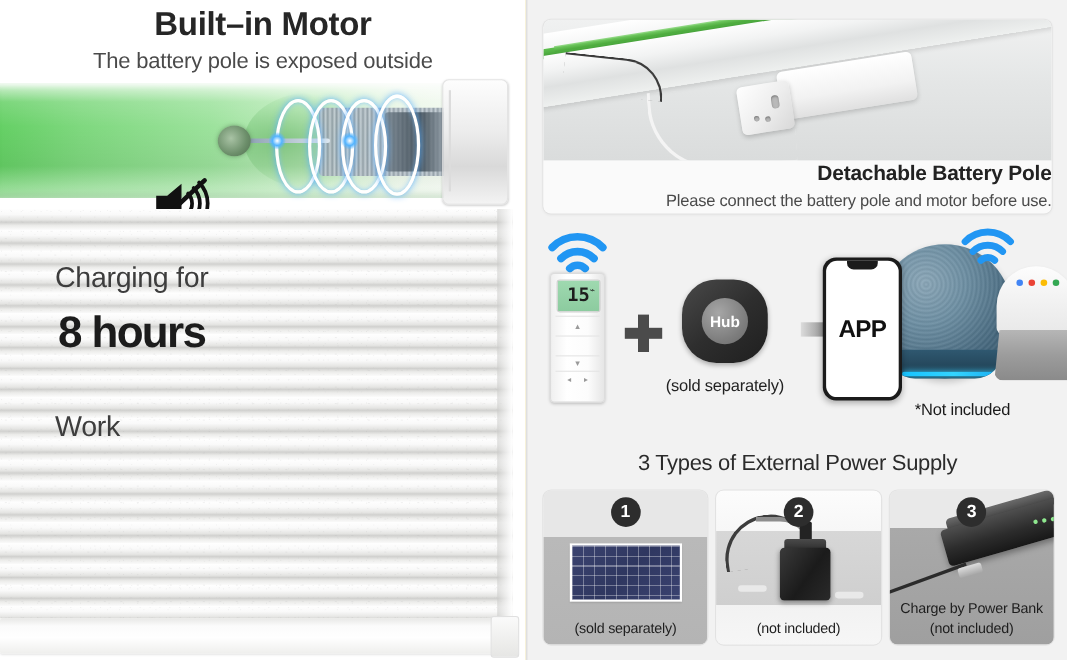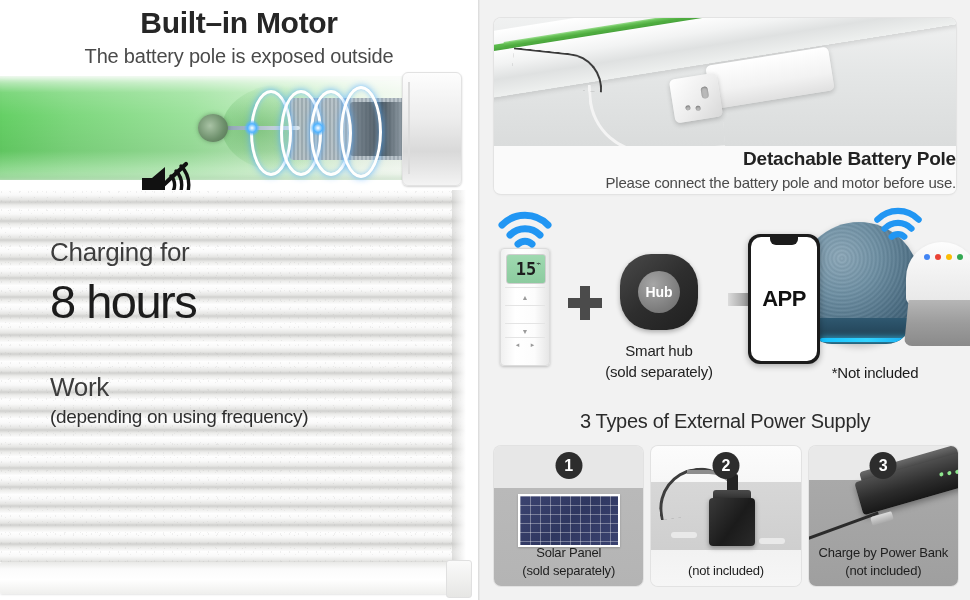--- a/index.html
+++ b/index.html
@@ -68,21 +68,21 @@
   #shade-right-edge{position:absolute;left:452px;top:0;width:14px;height:372px;
     background:linear-gradient(to right,rgba(200,200,198,.55),rgba(255,255,255,1));}
   #bottom-rail{position:absolute;left:0;top:562px;width:470px;height:32px;border-radius:2px;
     background:linear-gradient(to bottom,#e8e8e6 0%,#fbfbfb 22%,#ffffff 55%,#efefed 100%);
     box-shadow:0 1px 2px rgba(0,0,0,.1);}
   #bottom-rail-cap{position:absolute;left:446px;top:560px;width:24px;height:36px;border-radius:3px;
     background:linear-gradient(to bottom,#fafafa,#e6e6e4);border:1px solid #e0e0e0;}
 
   .stat-wrap{position:absolute;left:50px;}
   .stat-small{font-size:26px;color:#3d3d3d;line-height:34px;letter-spacing:-0.3px;}
-  .stat-big{font-size:47px;font-weight:normal;color:#1c1c1c;line-height:66px;letter-spacing:-1.5px;}
+  .stat-big{font-size:40px;font-weight:bold;color:#1c1c1c;line-height:66px;letter-spacing:-1.5px;text-align:center;}
   .stat-note{font-size:19px;color:#2e2e2e;line-height:26px;letter-spacing:-0.3px;}
 
   
   #right-panel{position:absolute;left:480px;top:0;width:490px;height:600px;background:#f2f2f2;}
 
   
   #pole-card{position:absolute;left:14px;top:18px;width:462px;height:176px;border-radius:7px;
     background:#fafafa;box-shadow:0 0 0 1px #e3e3e3, 0 1px 3px rgba(0,0,0,.06);overflow:hidden;}
   #pole-photo{position:absolute;left:0;top:0;width:462px;height:128px;overflow:hidden;
     background:linear-gradient(to bottom,#f0f1f1 0%,#e4e6e6 45%,#dadcdc 100%);}
@@ -297,21 +297,20 @@
     <div id="bottom-rail"></div>
     <div id="bottom-rail-cap"></div>
 
     <div class="stat-wrap" style="top:235px;">
       <div class="stat-small">Charging for</div>
       <div class="stat-big">8 hours</div>
     </div>
 
     <div class="stat-wrap" style="top:370px;">
       <div class="stat-small">Work</div>
-      <div class="stat-note">(depending on using frequency)</div>
     </div>
   </div>
 
   <div id="left-divider"></div>
 
   <div id="right-panel">
 
     <div id="pole-card">
       <div id="pole-photo">
         <div id="rail-top"></div>
@@ -350,21 +349,20 @@
         <div class="rbtn" style="top:56px;height:18px;"></div>
         <div class="rbtn" style="top:74px;height:14px;">▼</div>
         <div class="rbtn" style="top:88px;height:14px;">◂&nbsp;&nbsp;&nbsp;&nbsp;&nbsp;&nbsp;▸</div>
       </div>
 
       <div id="plus"></div>
 
       <div id="hub"></div>
       <div id="hub-label" style="left:140px;top:48px;">Hub</div>
       <div id="hub-cap">
-        <div class="hub-cap-l">Smart hub</div>
         <div class="hub-cap-l">(sold separately)</div>
       </div>
 
       <div id="arrow">
         <div id="arrow-shaft"></div>
         <div id="arrow-head"></div>
       </div>
 
       <div id="echo">
         <div id="echo-fab"></div>
@@ -403,21 +401,20 @@
 
     <div id="cards">
 
       <div class="pcard">
         <div id="c1-bg" class="pcard-top"></div>
         <div id="solar">
             <div id="solar-in"></div>
           </div>
         <div class="badge">1</div>
         <div class="pcap">
-          <div class="pcap-t">Solar Panel</div>
           <div class="pcap-s">(sold separately)</div>
         </div>
       </div>
 
       <div class="pcard">
         <div id="c2-bg" class="pcard-top"></div>
         <div id="c2-slot1"></div>
         <div id="c2-slot2"></div>
         <div id="plug-cable"></div>
         <div id="plug-cable2"></div>

